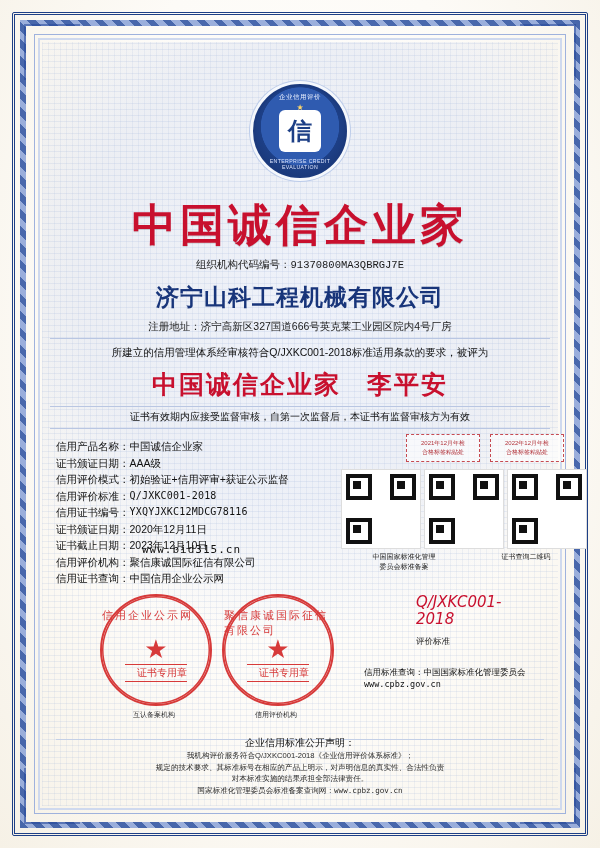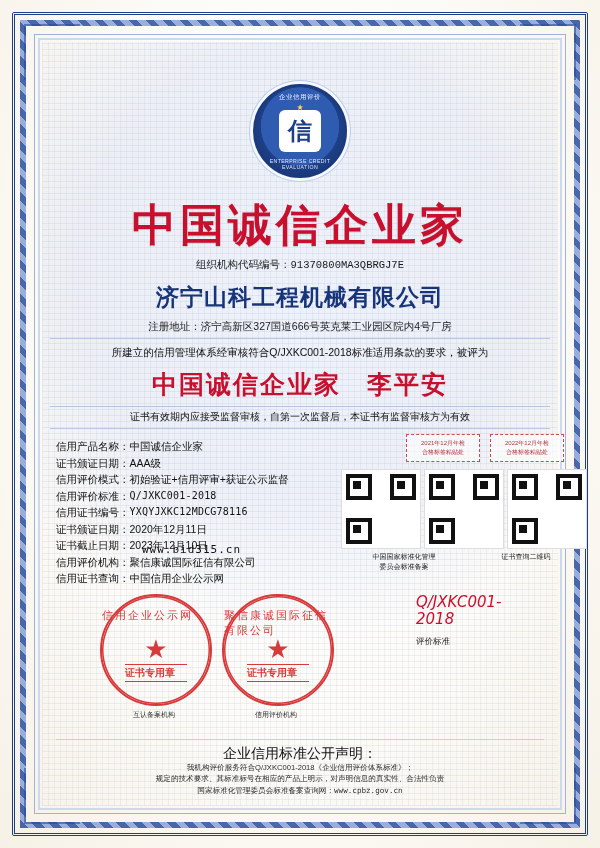--- a/index.html
+++ b/index.html
@@ -169,22 +169,22 @@
   }
   .stamp .arc{
     position:absolute;left:0;right:0;top:12px;text-align:left;
     font-size:11px;letter-spacing:2px;
   }
   .stamp .star{
     position:absolute;left:50%;top:40px;transform:translateX(-50%);
     font-size:26px;line-height:26px;
   }
   .stamp .bot{
-    position:absolute;left:0;right:0;bottom:22px;text-align:left;
-    font-size:10px;font-weight:bold;border-top:1px solid #d42a2a;border-bottom:1px solid #d42a2a;
+    position:absolute;left:0;right:0;bottom:22px;text-align:right;
+    font-size:10px;font-weight:normal;border-top:1px solid #d42a2a;border-bottom:1px solid #d42a2a;
     padding:1px 0;width:62px;margin:0 auto;
   }
   .stamp1{left:54px;top:548px;}
   .stamp2{left:176px;top:548px;}
   .stampcap{position:absolute;font-size:7px;color:#333;text-align:center;width:110px;}
   .stampcap1{left:53px;top:664px;}
   .stampcap2{left:175px;top:664px;}
 
   .stdno{
     position:absolute;left:370px;top:548px;width:170px;
@@ -194,21 +194,21 @@
   .stdcap{position:absolute;left:370px;top:590px;width:120px;font-size:8.5px;color:#222;}
   .stdquery{
     position:absolute;left:318px;top:620px;width:230px;font-size:8.5px;color:#111;text-align:left;line-height:12px;
   }
   .stdquery .url{font-family:"DejaVu Sans Mono",monospace;}
 
   .footer{
     position:absolute;left:8px;right:8px;bottom:6px;text-align:center;
     font-size:7.6px;color:#2b2b2b;line-height:11.5px;
   }
-  .footer .ft-title{font-size:14px;color:#111;margin-bottom:2px;}
+  .footer .ft-title{font-size:10px;color:#111;margin-bottom:2px;}
   .footer .ft-url{font-family:"DejaVu Sans Mono",monospace;}
   .divider-bottom{position:absolute;left:10px;right:10px;bottom:62px;height:1px;background:#c3cfe6;}
 </style>
 </head>
 <body>
 
 <div class="cert">
   <div class="frame-outer"></div>
   <div class="frame-mid"></div>
   <div class="frame-inner"></div>
@@ -349,24 +349,29 @@
       <div class="bot">证书专用章</div>
     </div>
     <div class="stampcap stampcap1">互认备案机构</div>
     <div class="stampcap stampcap2">信用评价机构</div>
 
     <div class="stdno">
       <div>Q/JXKC001-</div>
       <div>2018</div>
     </div>
     <div class="stdcap">评价标准</div>
+    <div class="stdquery">
+      <span>信用标准查询：</span><span>中国国家标准化管理委员会</span><br>
+      <span class="url">www.cpbz.gov.cn</span>
+    </div>
 
     <div class="divider-bottom"></div>
 
     <div class="footer">
       <div class="ft-title">企业信用标准公开声明：</div>
       <div>我机构评价服务符合Q/JXKC001-2018《企业信用评价体系标准》；</div>
       <div>规定的技术要求、其标准标号在相应的产品上明示，对声明信息的真实性、合法性负责</div>
+      <div>对本标准实施的结果承担全部法律责任。</div>
       <div class="ft-url">国家标准化管理委员会标准备案查询网：www.cpbz.gov.cn</div>
     </div>
 
   </div>
 </div>
 
 </body></html>

